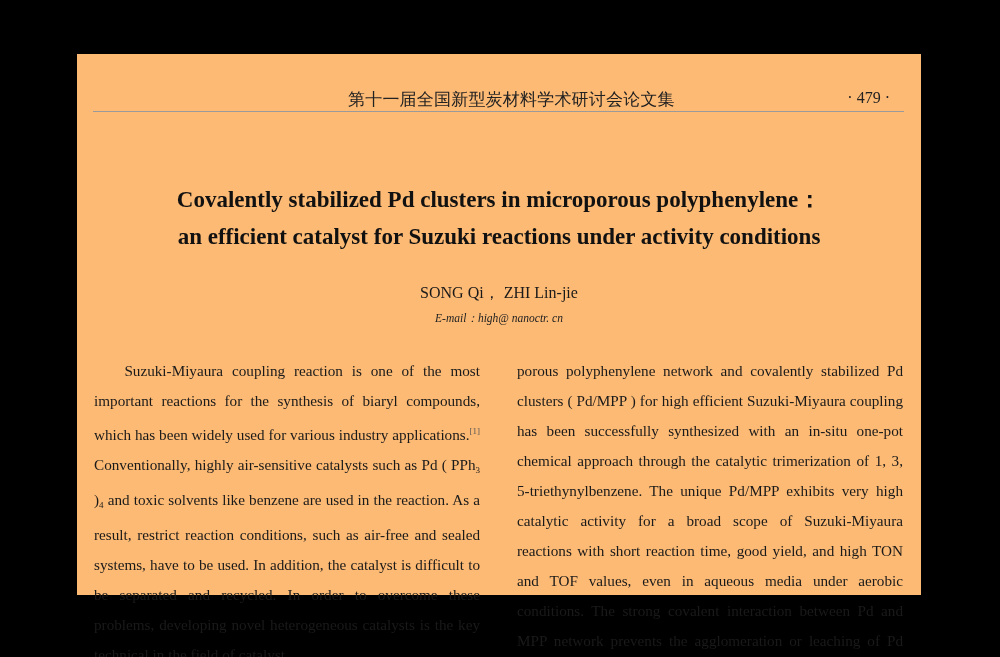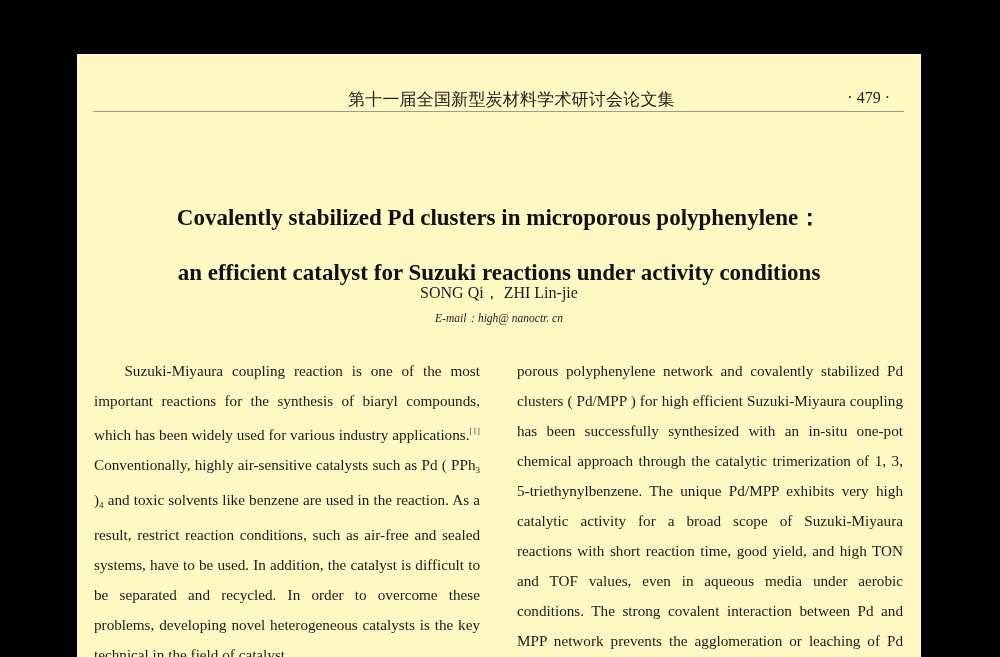--- a/index.html
+++ b/index.html
@@ -1,41 +1,41 @@
 <!DOCTYPE html>
 <html><head>
 <meta charset="utf-8">
 <style>
   html, body { margin: 0; padding: 0; }
   body {
     width: 1000px; height: 657px; background: #000; position: relative; overflow: hidden;
     font-family: "Liberation Serif", "DejaVu Serif", serif; color: #1a1a1a;
   }
   .page {
-    position: absolute; left: 77px; top: 54px; width: 844px; height: 603px;
-    background: #fef9c3;
+    position: absolute; left: 77px; top: 54px; width: 844px; height: 541px;
+    background: #fdba74;
   }
   .running-head {
     position: absolute; left: 16px; top: 0; width: 811px; height: 57px;
     border-bottom: 1px solid #9a9a9a;
   }
   .rh-title {
     position: absolute; left: 255px; top: 34px; font-size: 17px; letter-spacing: 0.2px;
     font-family: "DejaVu Sans", sans-serif; color: #222;
   }
   .rh-page {
     position: absolute; right: 14px; top: 35px; font-size: 16px; color: #222;
   }
   .title {
     position: absolute; left: 0; width: 844px; text-align: center;
     font-weight: bold; font-size: 23px; line-height: 37px; color: #111;
     top: 127px;
     font-family: "Liberation Serif", serif;
   }
-  .title .t-line { display: block; margin-top: 18px; }
+  .title .t-line { display: block; }
   .authors {
     position: absolute; left: 0; width: 844px; top: 208px; text-align: center;
     font-size: 16px; color: #1a1a1a; margin-top: 21px;
   }
   .affil {
     position: absolute; left: 0; width: 844px; top: 236px; text-align: center;
     font-size: 11.5px; font-style: italic; color: #222;
   }
   .email {
     position: absolute; left: 0; width: 844px; top: 257px; text-align: center;

